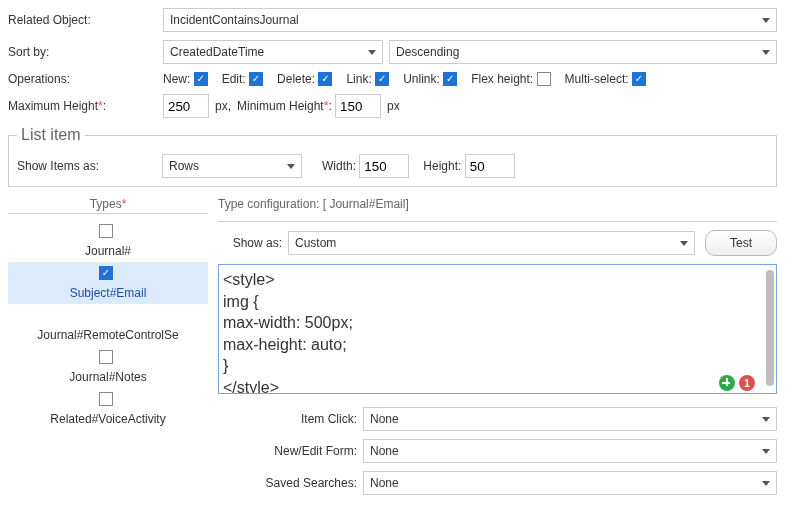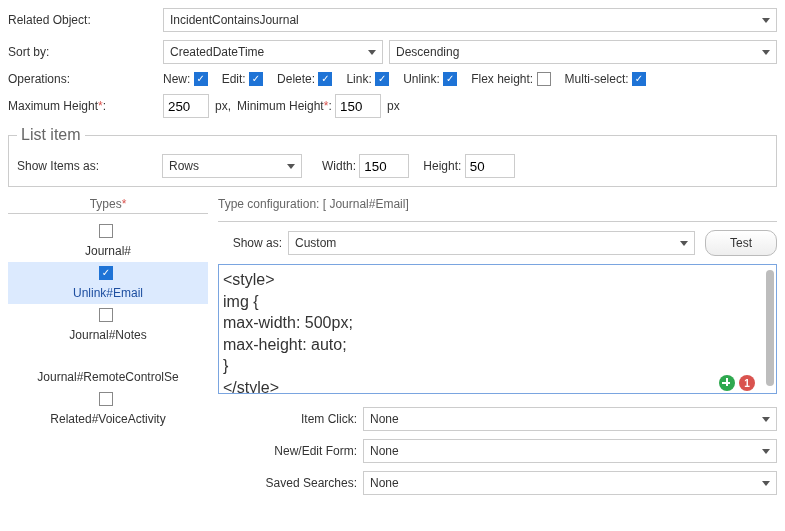--- a/index.html
+++ b/index.html
@@ -144,29 +144,29 @@
 
 <div class="cols">
   <div class="types-panel">
     <div class="types-title"><span class="req">Types</span></div>
     <div class="type-item">
       <span class="checkbox"></span>
       <span>Journal#</span>
     </div>
     <div class="type-item selected">
       <span class="checkbox checked">✓</span>
-      <span>Unlink#Email</span>
+      <span>Subject#Email</span>
+    </div>
+    <div class="type-item nolabelcheck">
+      <span class="checkbox"></span>
+      <span>Journal#RemoteControlSe</span>
     </div>
     <div class="type-item">
       <span class="checkbox"></span>
       <span>Journal#Notes</span>
-    </div>
-    <div class="type-item nolabelcheck">
-      <span class="checkbox"></span>
-      <span>Journal#RemoteControlSe</span>
     </div>
     <div class="type-item">
       <span class="checkbox"></span>
       <span>Related#VoiceActivity</span>
     </div>
   </div>
 
   <div class="config-panel">
     <div class="config-title">Type configuration: [ Journal#Email]</div>
 

